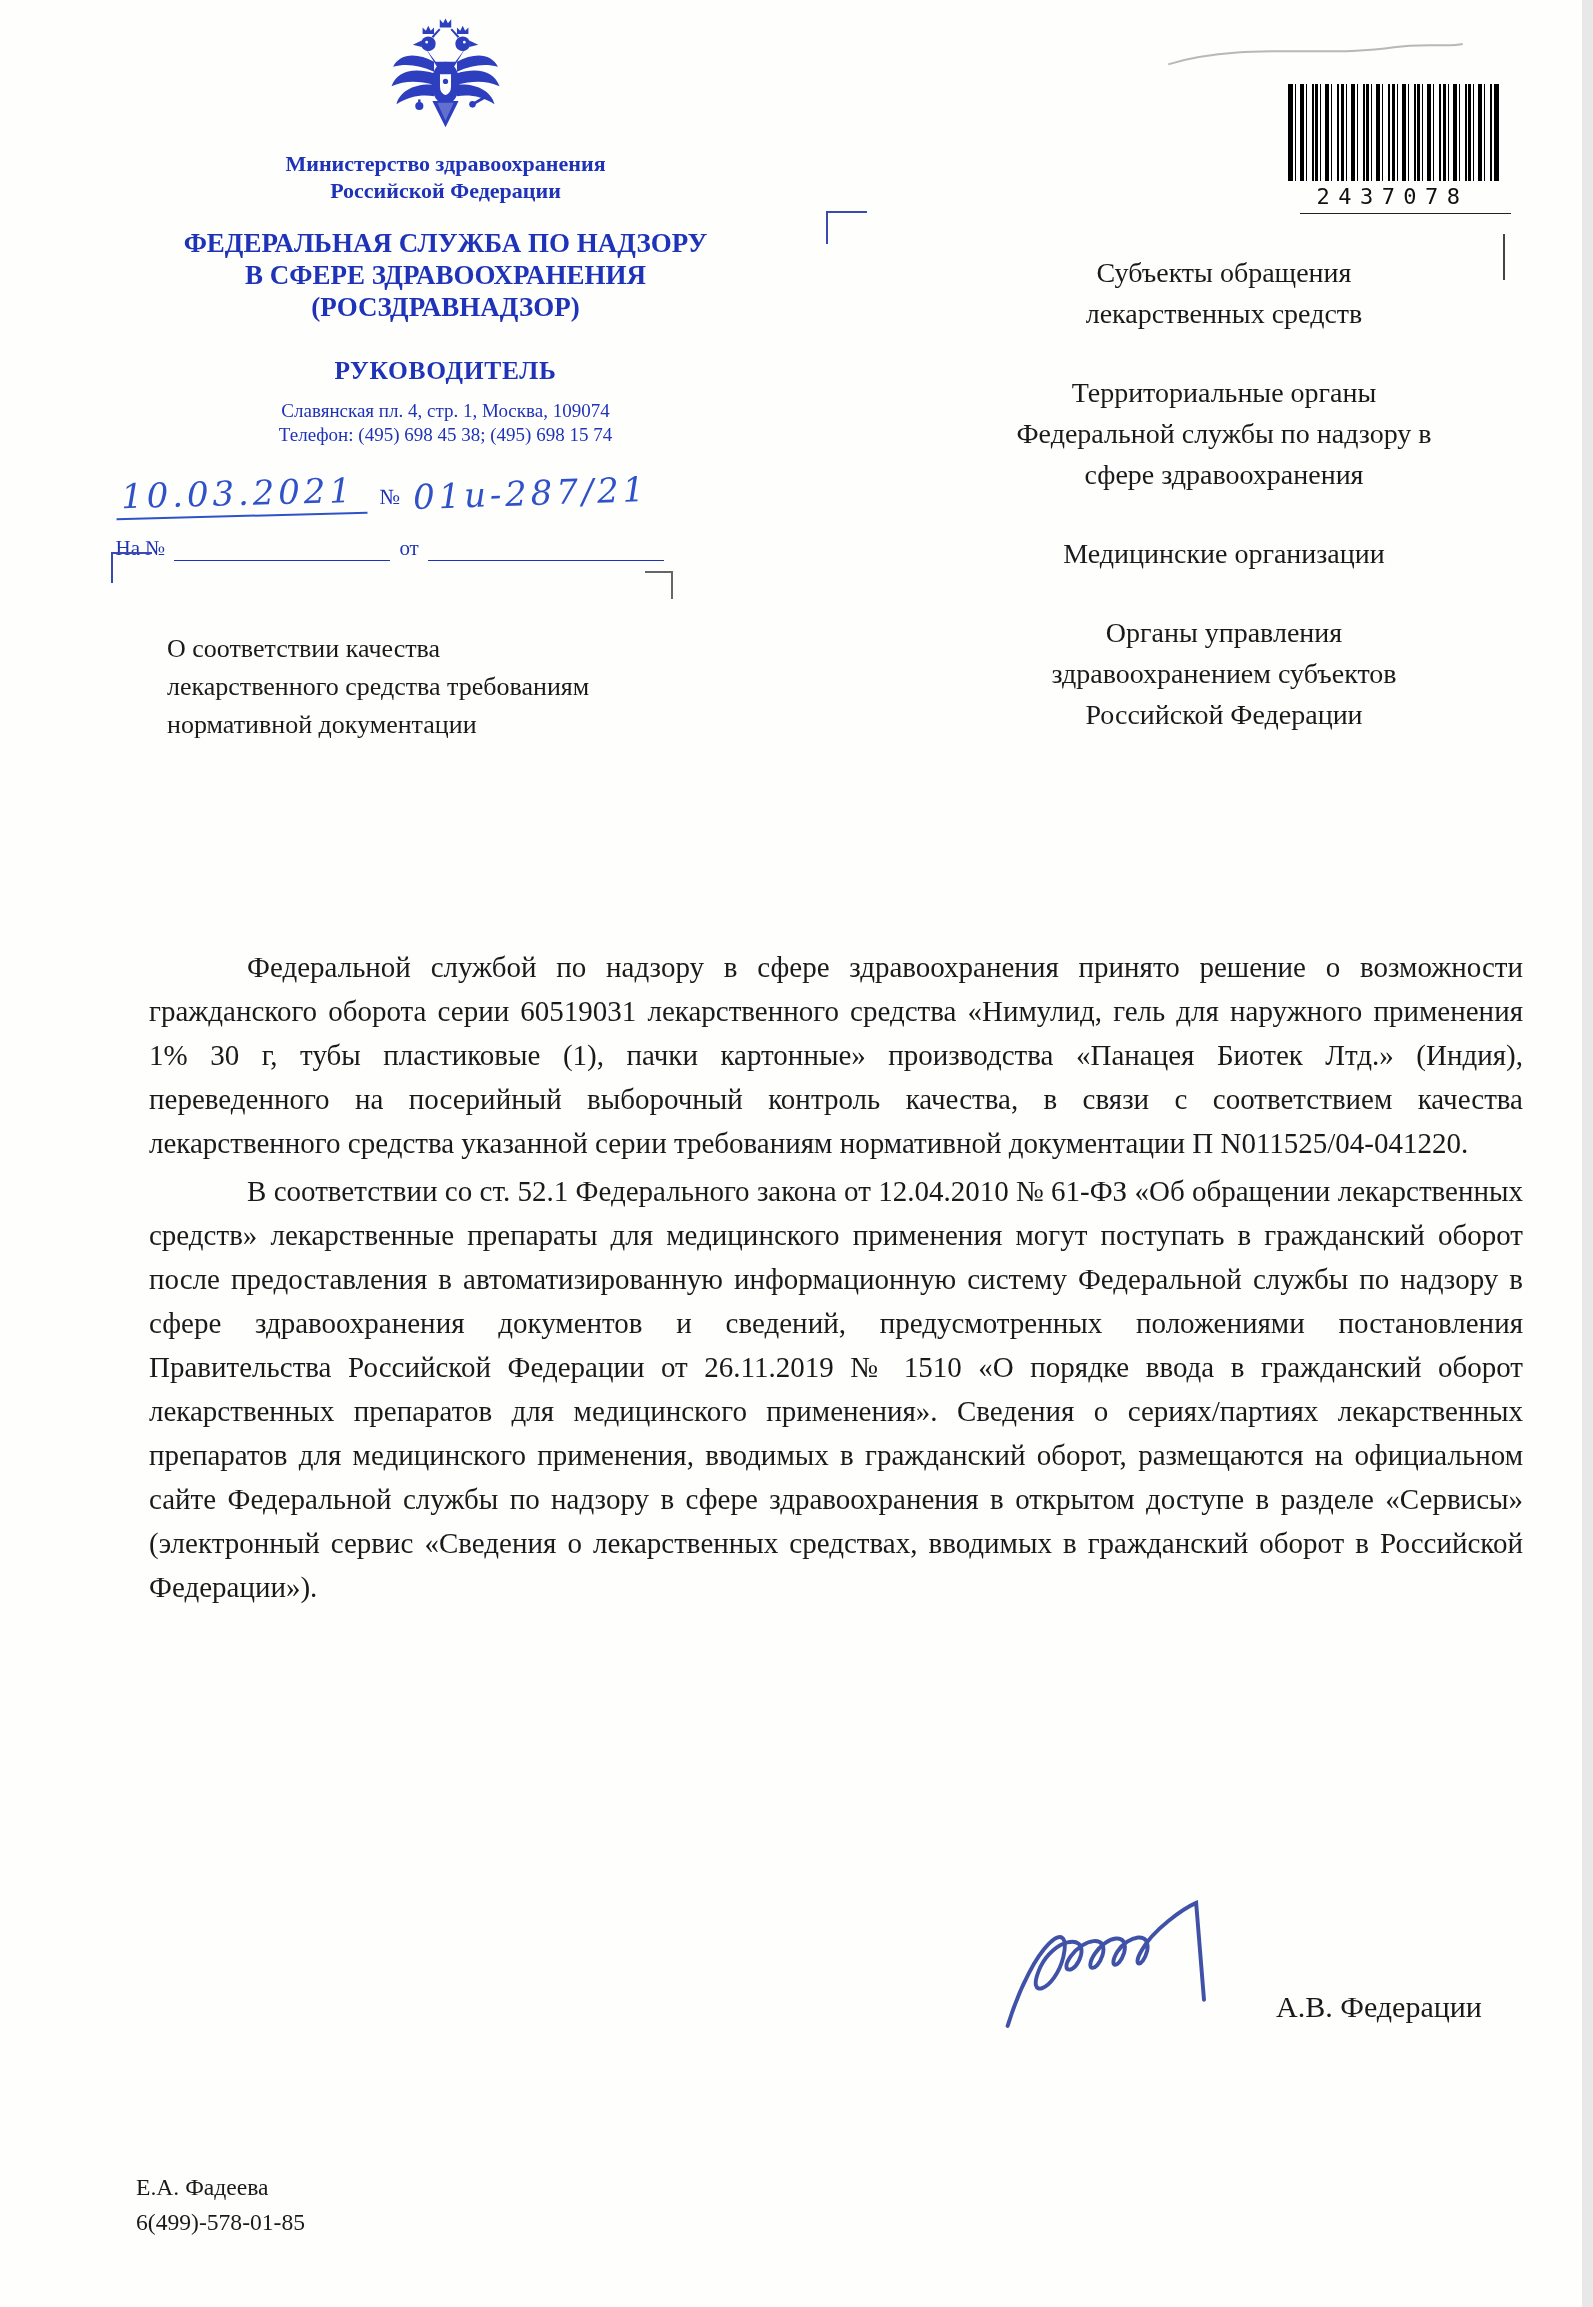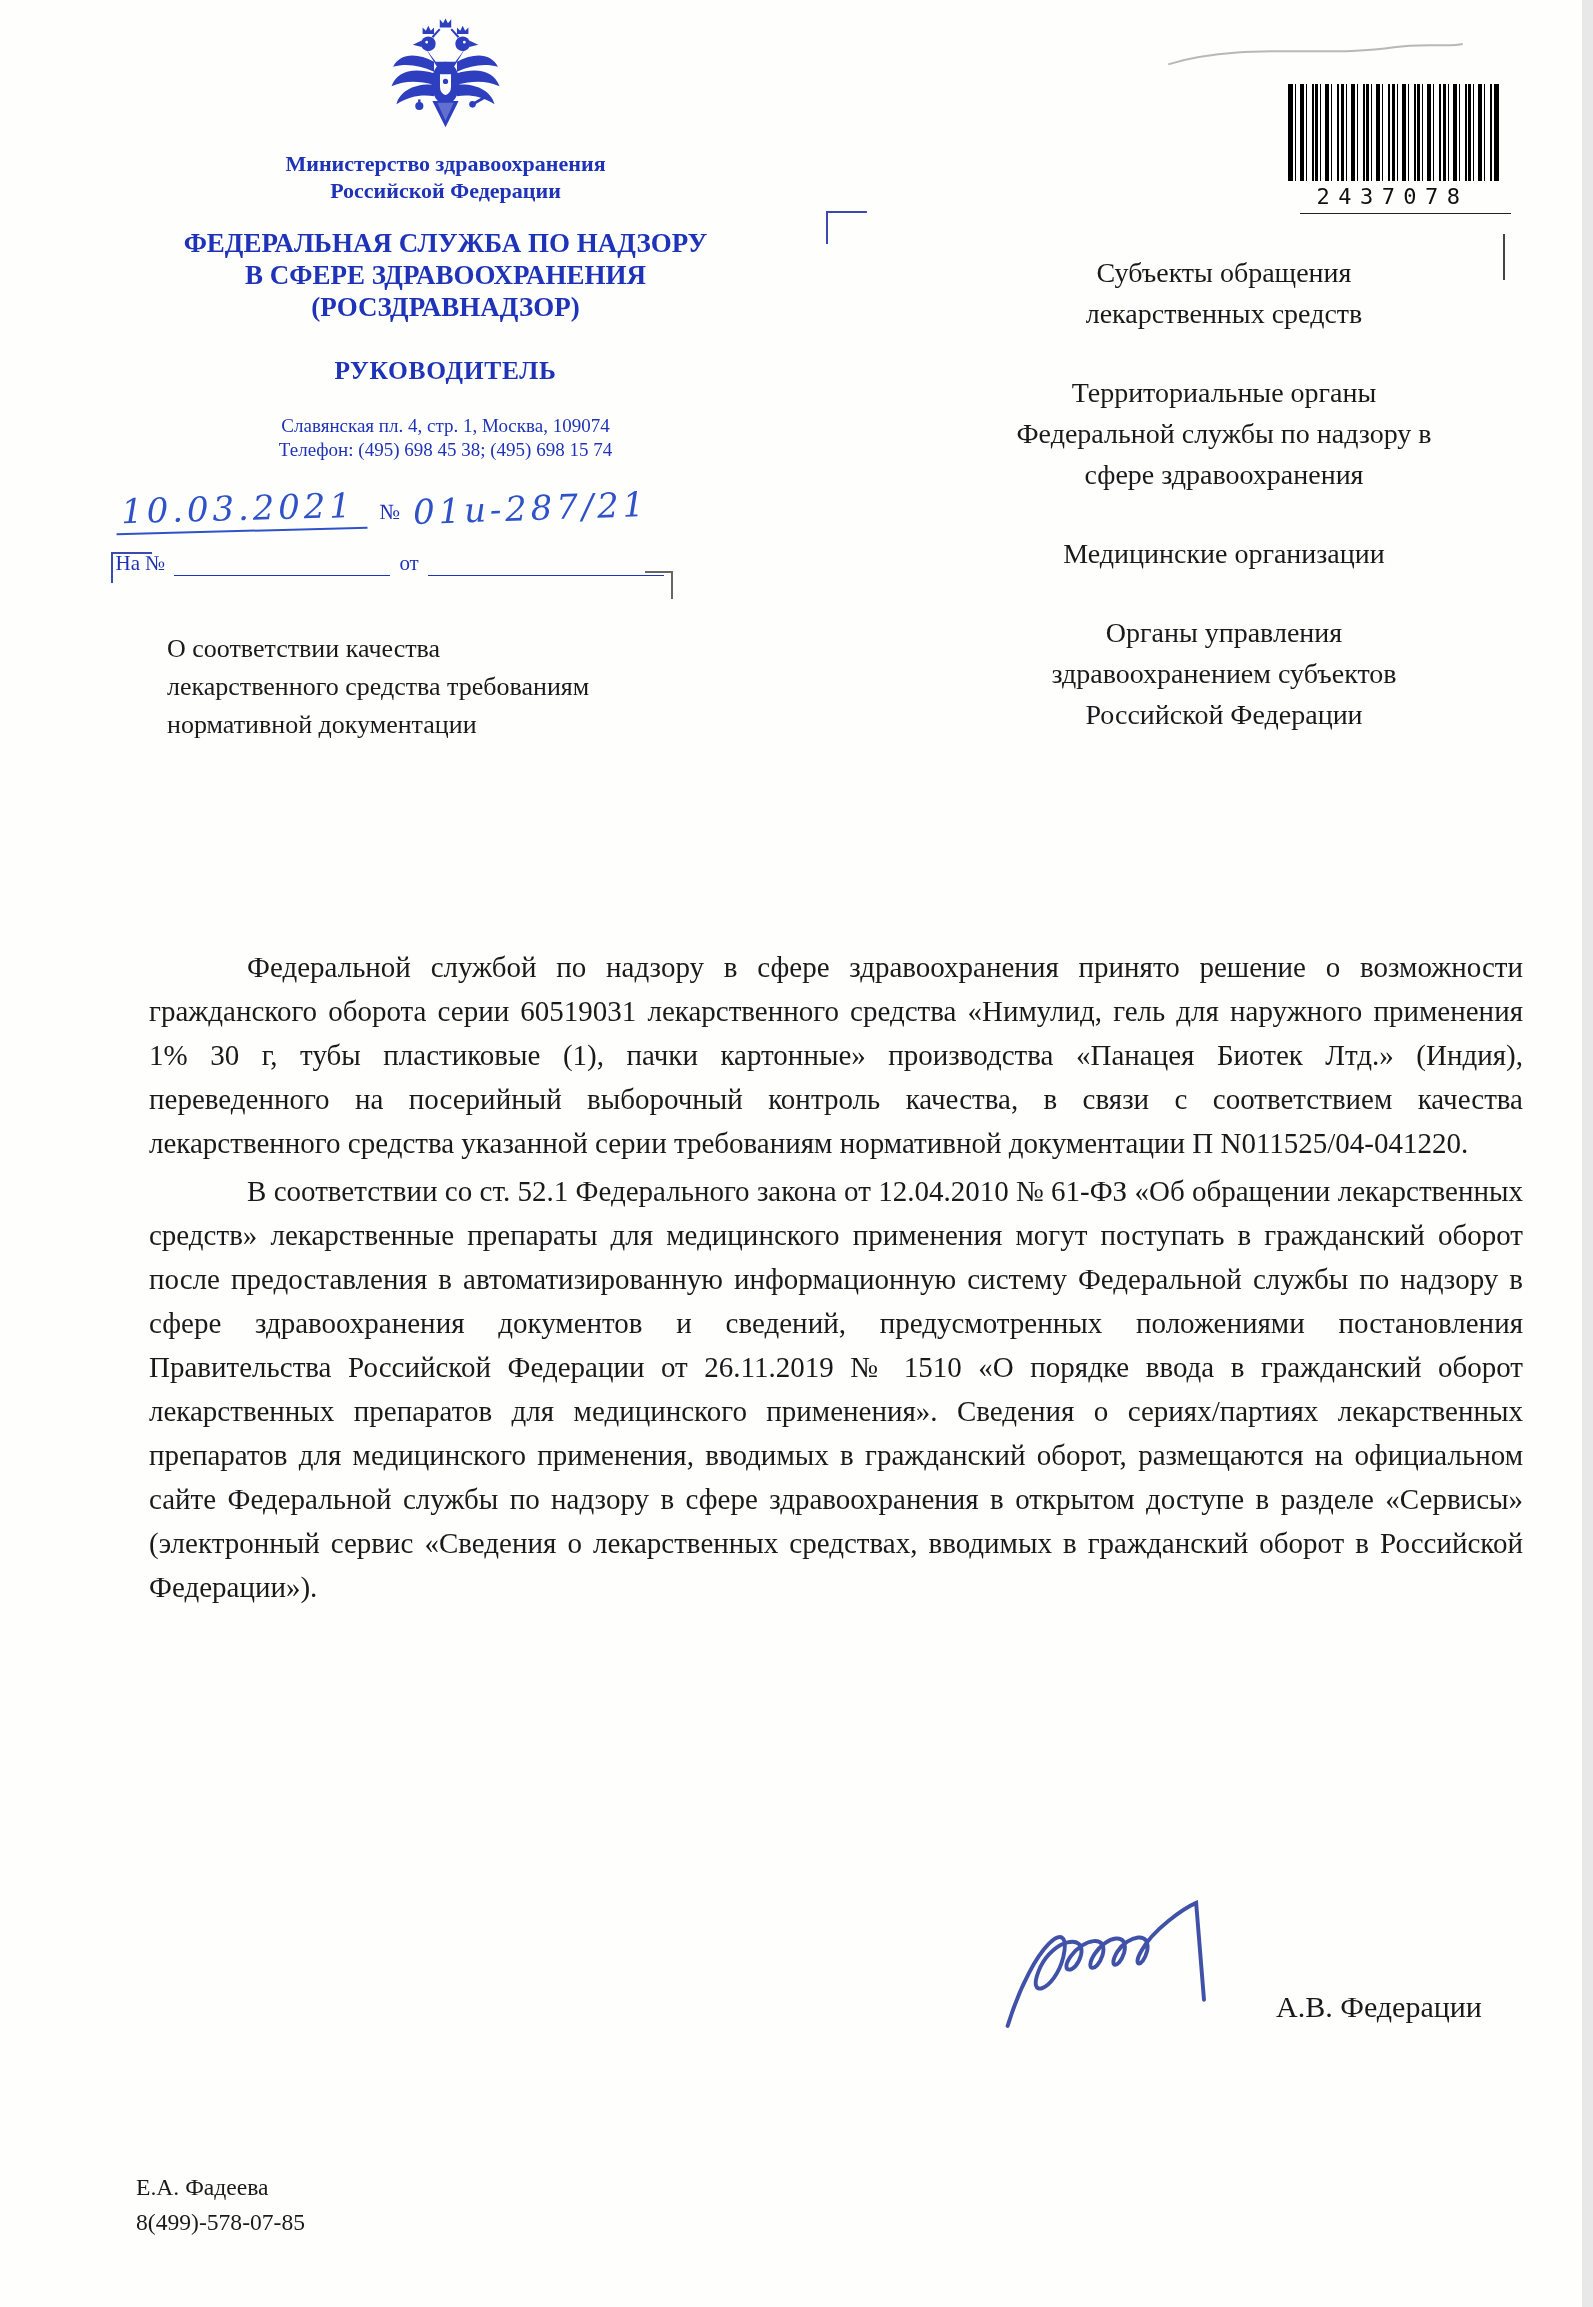--- a/index.html
+++ b/index.html
@@ -20,21 +20,21 @@
 
   
   .letterhead{
     position:absolute;left:92px;top:16.4px;width:707px;
     text-align:center;color:var(--header-blue);
   }
   .eagle{display:block;margin:0 auto;}
   .ministry{font-weight:bold;font-size:22px;line-height:27px;margin-top:7.9px;}
   .service{font-weight:bold;font-size:27px;line-height:32px;margin-top:23px;}
   .position{font-weight:bold;font-size:25.5px;margin-top:33px;letter-spacing:0.7px;}
-  .contact{font-size:19px;line-height:24px;margin-top:28px;}
+  .contact{font-size:19px;line-height:24px;margin-top:13px;}
 
   .date-row{
     margin-top:27.5px;padding-left:23.6px;
     display:flex;align-items:flex-end;gap:13px;text-align:left;
   }
   .hand{
     font-family:"DejaVu Serif", serif;font-style:italic;
     color:var(--ink-blue);letter-spacing:3.9px;
   }
   .hand-date{
@@ -219,17 +219,17 @@
   <svg class="sig-stroke" width="288" height="144" viewBox="0 0 440 220" aria-hidden="true">
     <path d="M30,200 C70,70 130,30 115,95 C103,145 55,165 80,110 C100,68 150,58 142,92
              C134,122 108,120 126,94 C146,66 184,60 175,92 C166,120 146,116 163,90
              C181,62 216,56 208,88 C200,114 182,112 198,86 C214,62 250,54 243,86
              C236,112 220,110 234,86 C252,52 300,20 318,12 L330,160" stroke="#2b3f9e" stroke-width="6" fill="none" stroke-linecap="round" opacity="0.9"></path>
   </svg>
   <div class="sig-name">А.В. Федерации</div>
 
   <div class="footer">
     <div>Е.А. Фадеева</div>
-    <div>8(499)-578-07-85</div>
+    <div>6(499)-578-01-85</div>
   </div>
 
 </div>
 
 
 </body></html>

